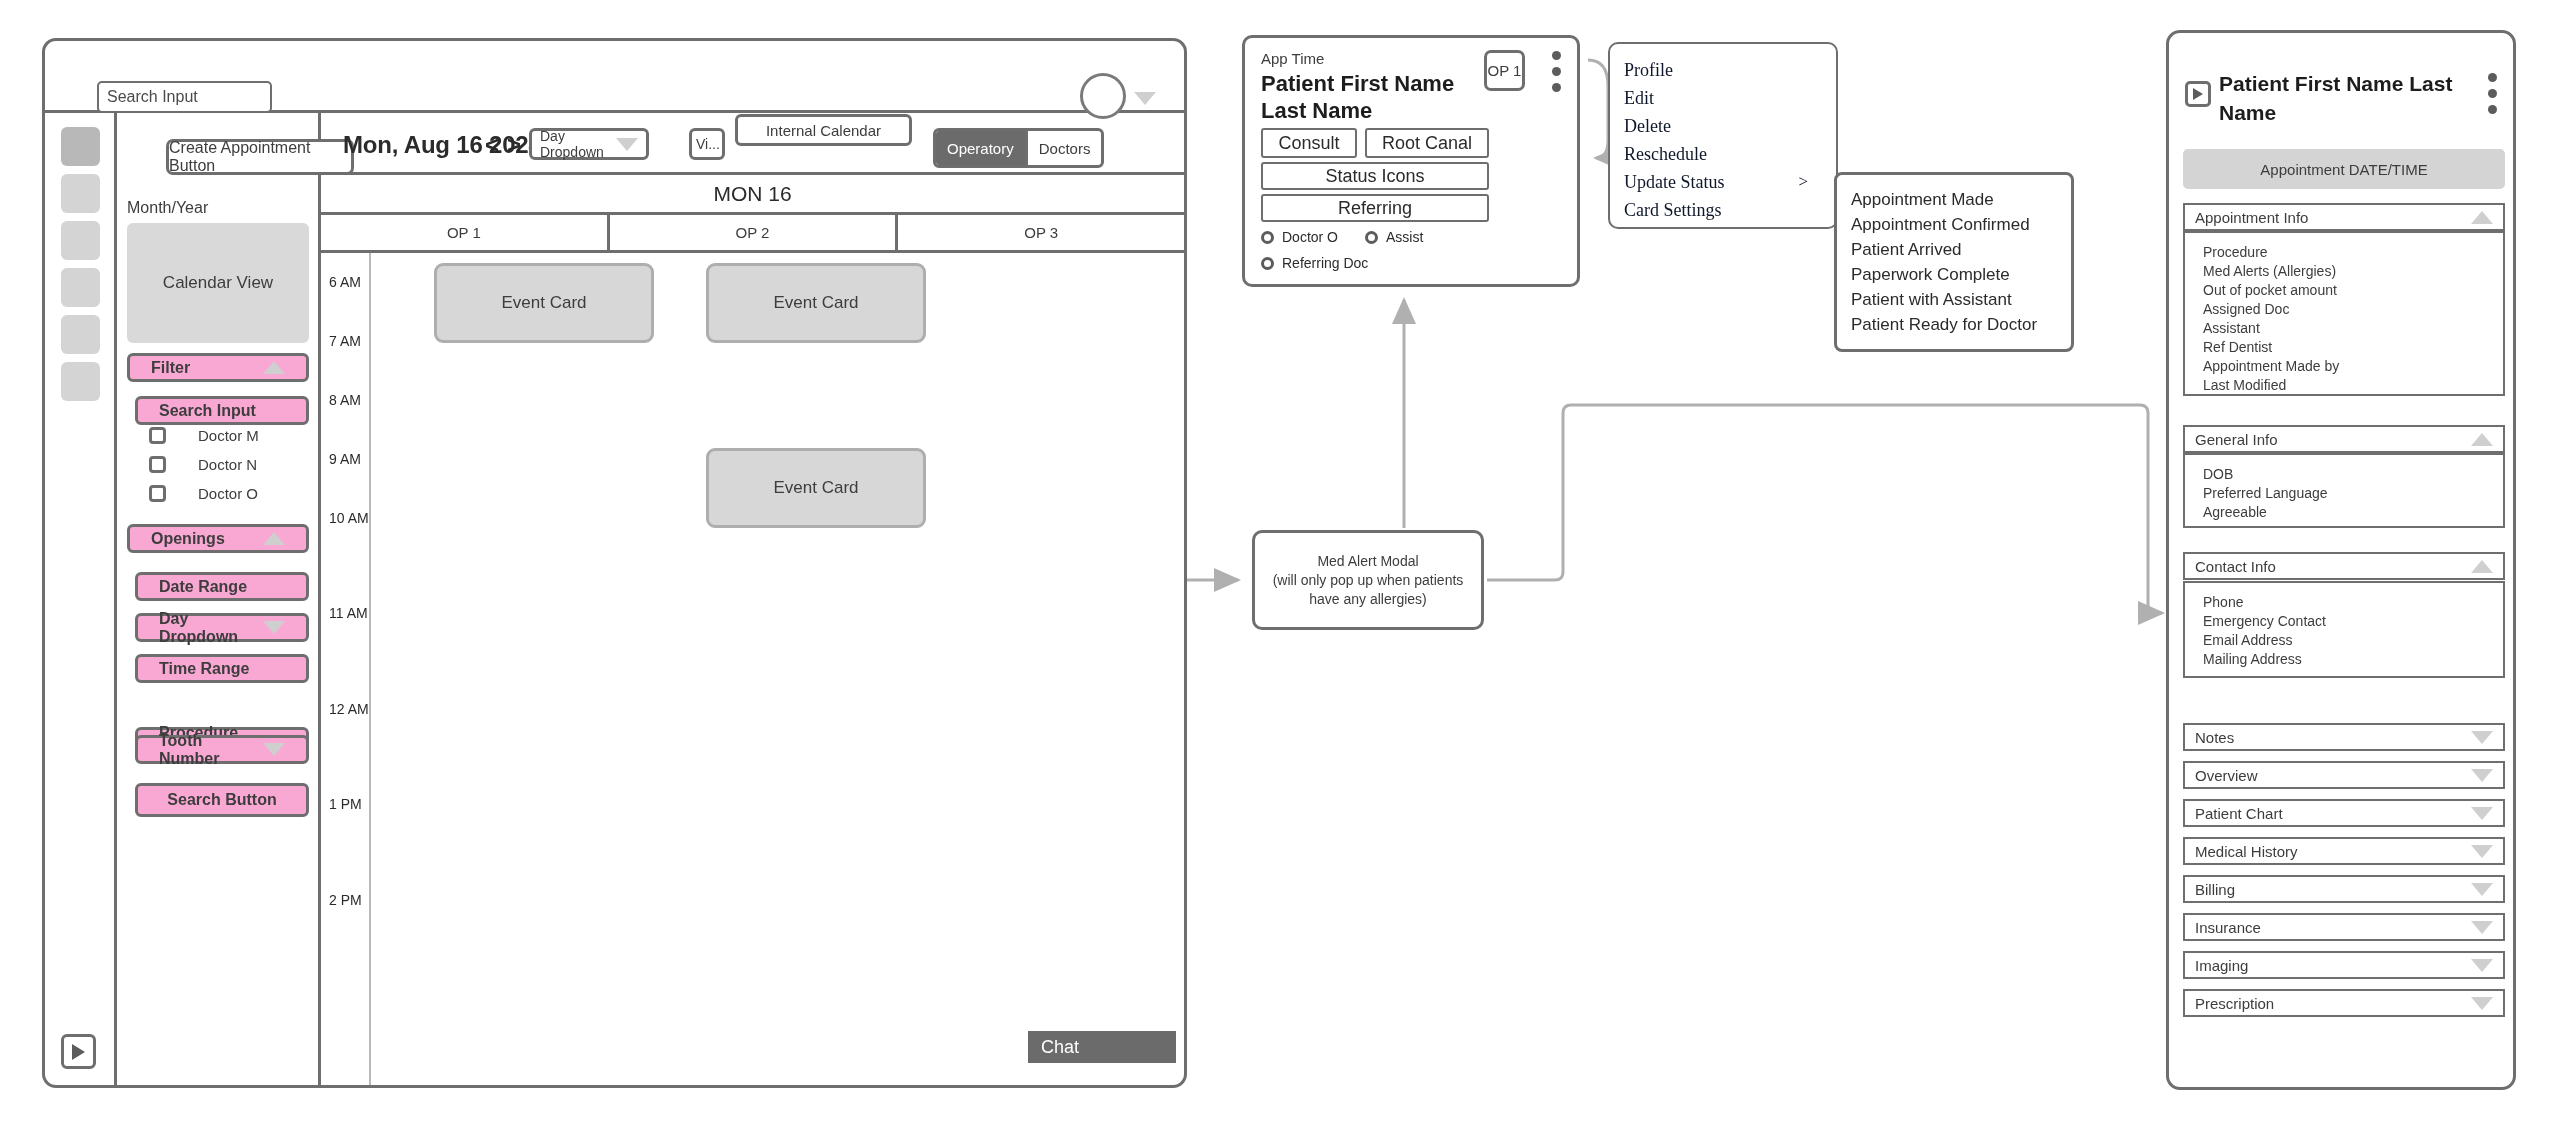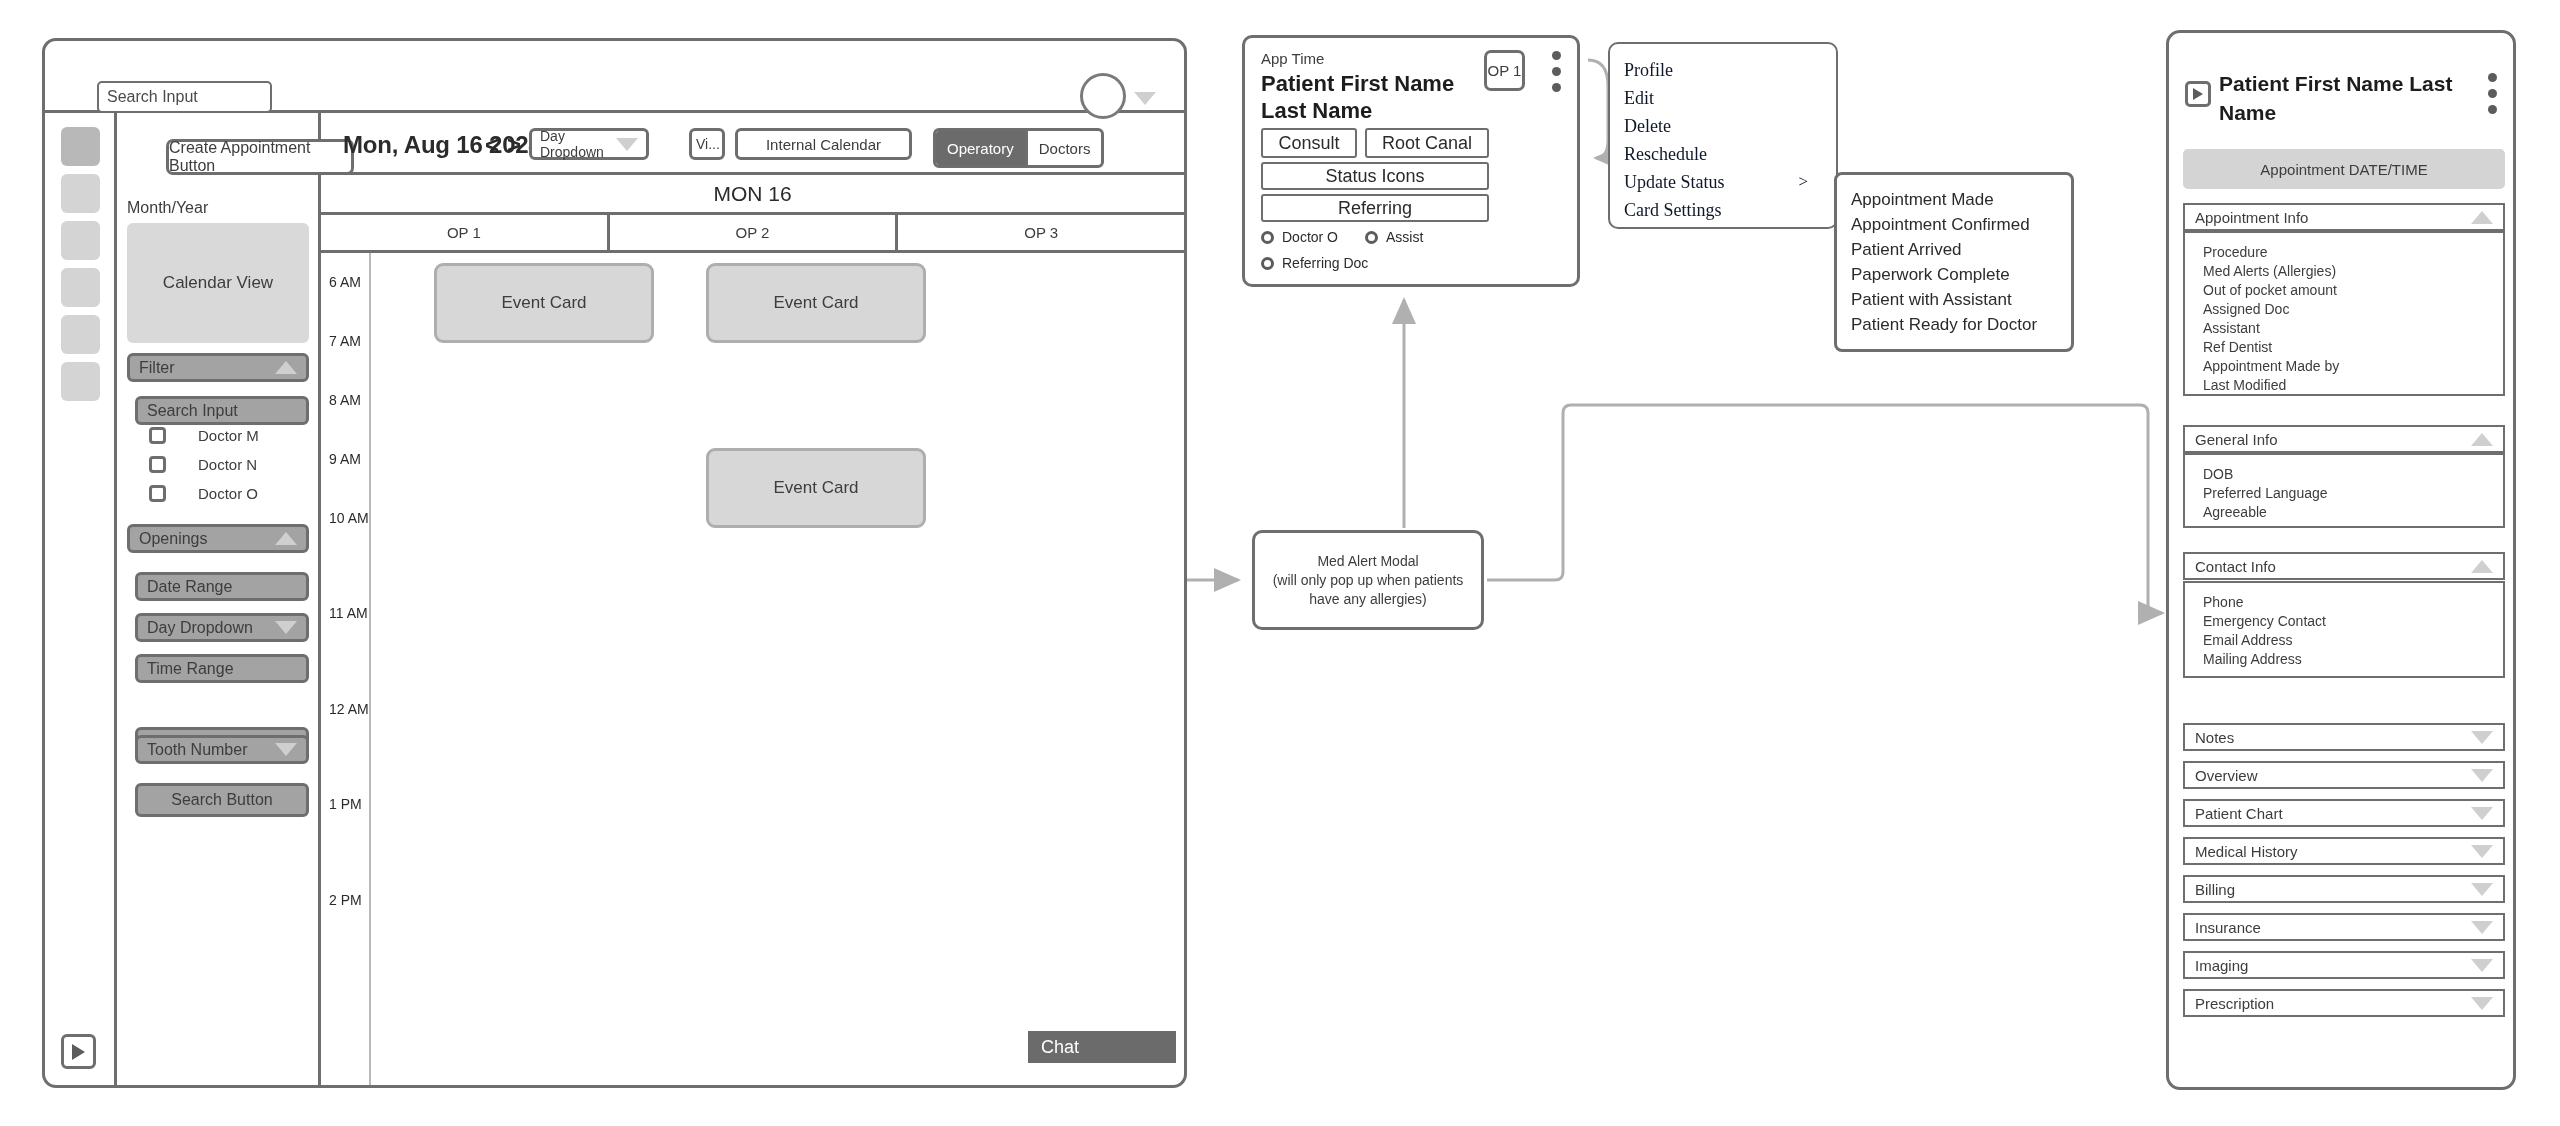--- a/index.html
+++ b/index.html
@@ -116,22 +116,22 @@
     position: absolute; left: 10px; top: 110px;
     width: 182px; height: 120px;
     background: #d9d9d9; border-radius: 6px;
     display: flex; align-items: center; justify-content: center;
     font-size: 17px; color: #3d3d3d;
   }
   .sb-field {
     position: absolute; left: 10px;
     width: 182px; height: 29px;
     border: 3px solid #6e6e6e; border-radius: 6px;
-    background: #a3a3a3; display: flex; align-items: center;
-    padding: 0 9px; font-size: 16px; color: #3d3d3d;
+    background: #f9a8d4; display: flex; align-items: center;
+    padding: 0 21px; font-size: 16px; color: #3d3d3d; font-weight: bold;
   }
   .sb-field.sm { left: 18px; width: 174px; }
   .sb-field.center { justify-content: center; }
   .cb-row {
     position: absolute; left: 32px;
     display: flex; align-items: center; gap: 32px;
     font-size: 15px;
   }
   .cb {
     width: 17px; height: 17px;
@@ -165,21 +165,21 @@
     padding: 0 8px; font-size: 14px;
   }
   #tb-view {
     position: absolute; left: 368px; top: 15px;
     width: 36px; height: 32px;
     border: 3px solid #6e6e6e; border-radius: 6px;
     background: #fff; display: flex; align-items: center;
     padding: 0 4px; font-size: 14px; overflow: hidden;
   }
   #tb-internal {
-    position: absolute; left: 414px; top: 15px;
+    position: absolute; left: 414px; top: 1px;
     width: 177px; height: 32px;
     border: 3px solid #6e6e6e; border-radius: 6px;
     background: #fff; display: flex; align-items: center;
     justify-content: center; font-size: 15px;
   }
   #tb-toggle {
     position: absolute; left: 612px; top: 15px;
     height: 40px; display: flex;
     border: 3px solid #6e6e6e; border-radius: 6px;
     overflow: hidden; background: #fff;

